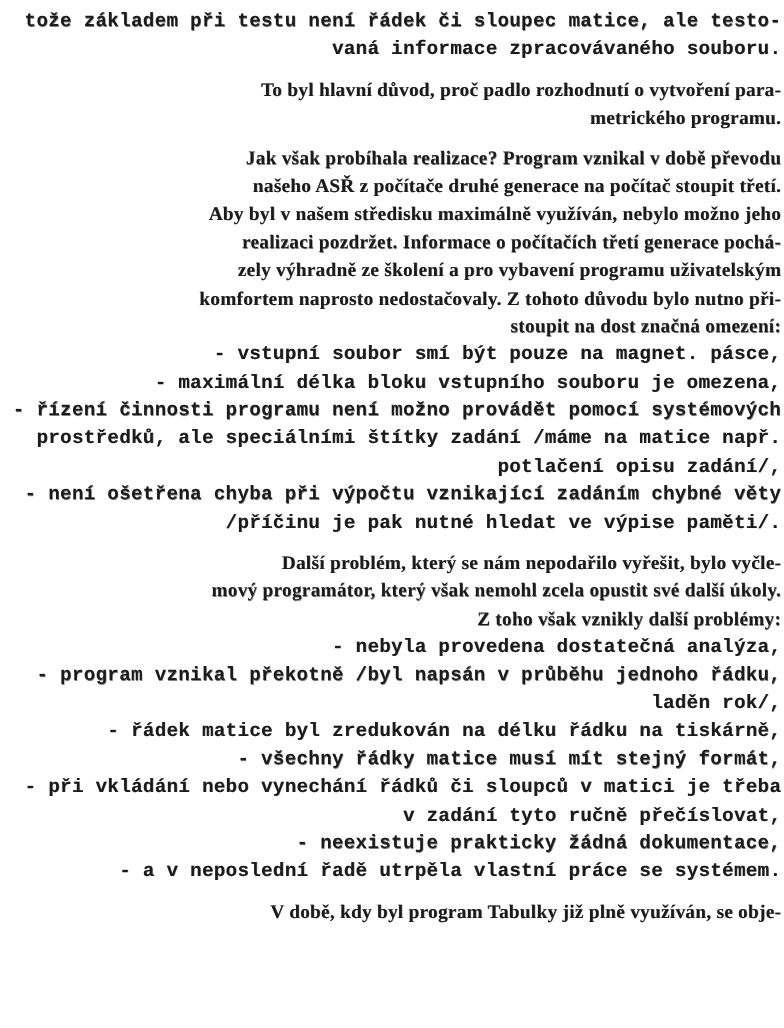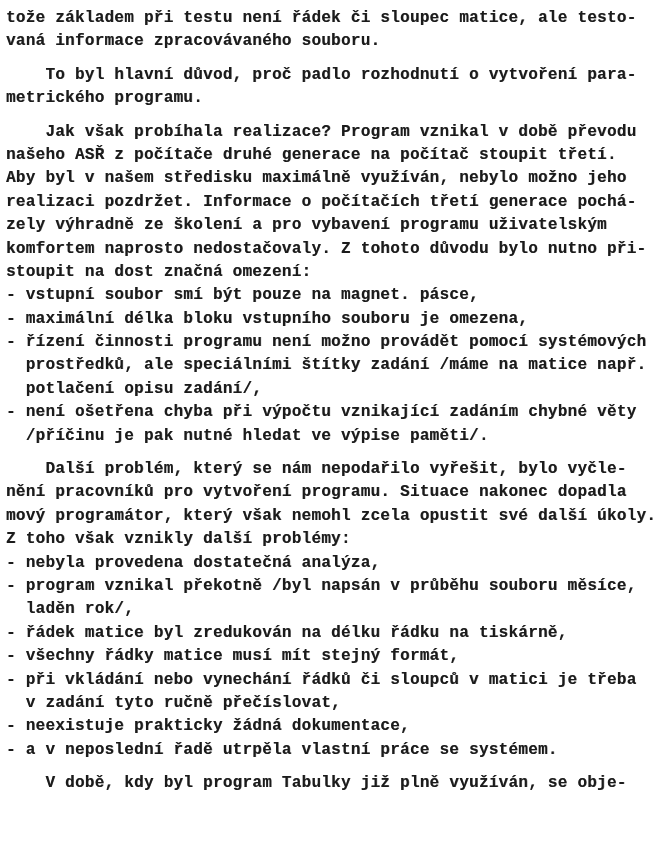--- a/index.html
+++ b/index.html
@@ -20,25 +20,27 @@
     font-weight: 700;
     letter-spacing: 0.25px;
     color: #1b1b1b;
     text-shadow: 0.4px 0.3px 0.5px rgba(25,25,25,0.55);
   }
   .block {
     margin: 0;
   }
   .block.spaced {
     margin-top: 10px;
+    font-family: Liberation Serif, serif;
   }
   .line {
     white-space: pre;
     line-height: 23.4px;
     height: 23.4px;
+    text-align: right;
   }
 </style>
 </head>
 <body>
 
 <div class="page" style="background: rgb(255, 255, 255); color: rgb(27, 27, 27);">
     <div class="block">
       <div class="line">tože základem při testu není řádek či sloupec matice, ale testo-</div>
       <div class="line">vaná informace zpracovávaného souboru.</div>
     </div>
@@ -59,27 +61,26 @@
       <div class="line">- vstupní soubor smí být pouze na magnet. pásce,</div>
       <div class="line">- maximální délka bloku vstupního souboru je omezena,</div>
       <div class="line">- řízení činnosti programu není možno provádět pomocí systémových</div>
       <div class="line">  prostředků, ale speciálními štítky zadání /máme na matice např.</div>
       <div class="line">  potlačení opisu zadání/,</div>
       <div class="line">- není ošetřena chyba při výpočtu vznikající zadáním chybné věty</div>
       <div class="line">  /příčinu je pak nutné hledat ve výpise paměti/.</div>
     </div>
     <div class="block spaced">
       <div class="line">    Další problém, který se nám nepodařilo vyřešit, bylo vyčle-</div>
-      <div class="line">nění pracovníků pro vytvoření programu. Situace nakonec dopadla</div>
       <div class="line">mový programátor, který však nemohl zcela opustit své další úkoly.</div>
       <div class="line">Z toho však vznikly další problémy:</div>
     </div>
     <div class="block">
       <div class="line">- nebyla provedena dostatečná analýza,</div>
-      <div class="line">- program vznikal překotně /byl napsán v průběhu souboru měsíce,</div>
+      <div class="line">- program vznikal překotně /byl napsán v průběhu jednoho řádku,</div>
       <div class="line">  laděn rok/,</div>
       <div class="line">- řádek matice byl zredukován na délku řádku na tiskárně,</div>
       <div class="line">- všechny řádky matice musí mít stejný formát,</div>
       <div class="line">- při vkládání nebo vynechání řádků či sloupců v matici je třeba</div>
       <div class="line">  v zadání tyto ručně přečíslovat,</div>
       <div class="line">- neexistuje prakticky žádná dokumentace,</div>
       <div class="line">- a v neposlední řadě utrpěla vlastní práce se systémem.</div>
     </div>
     <div class="block spaced">
       <div class="line">    V době, kdy byl program Tabulky již plně využíván, se obje-</div>

